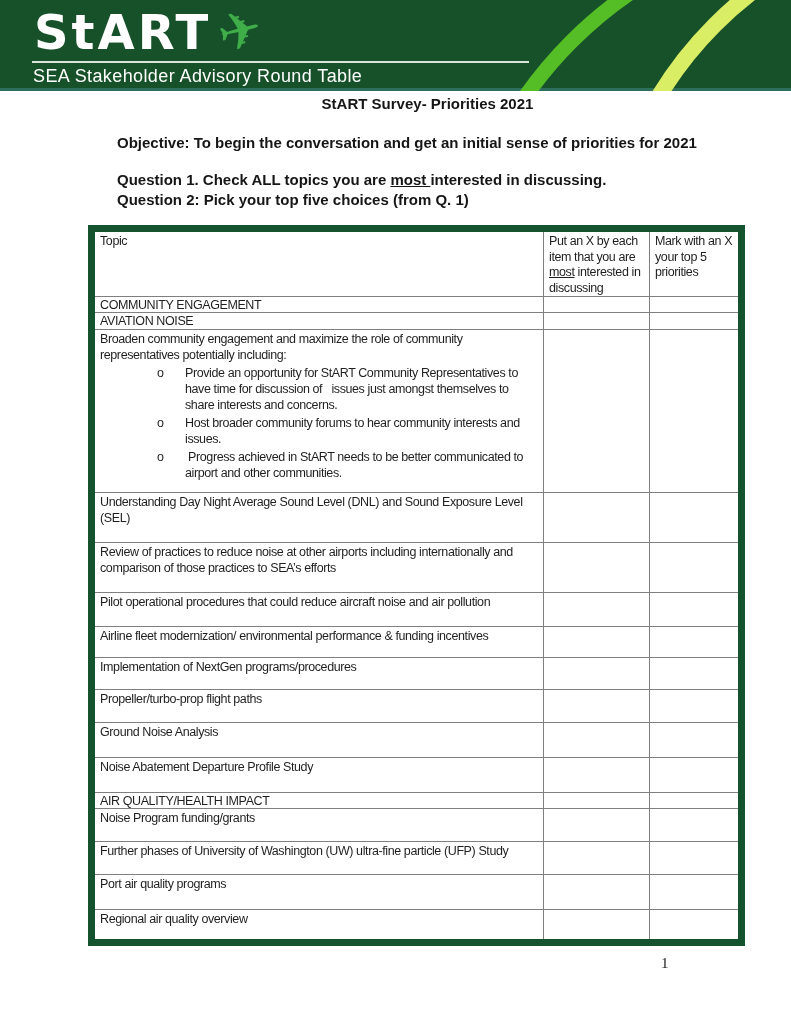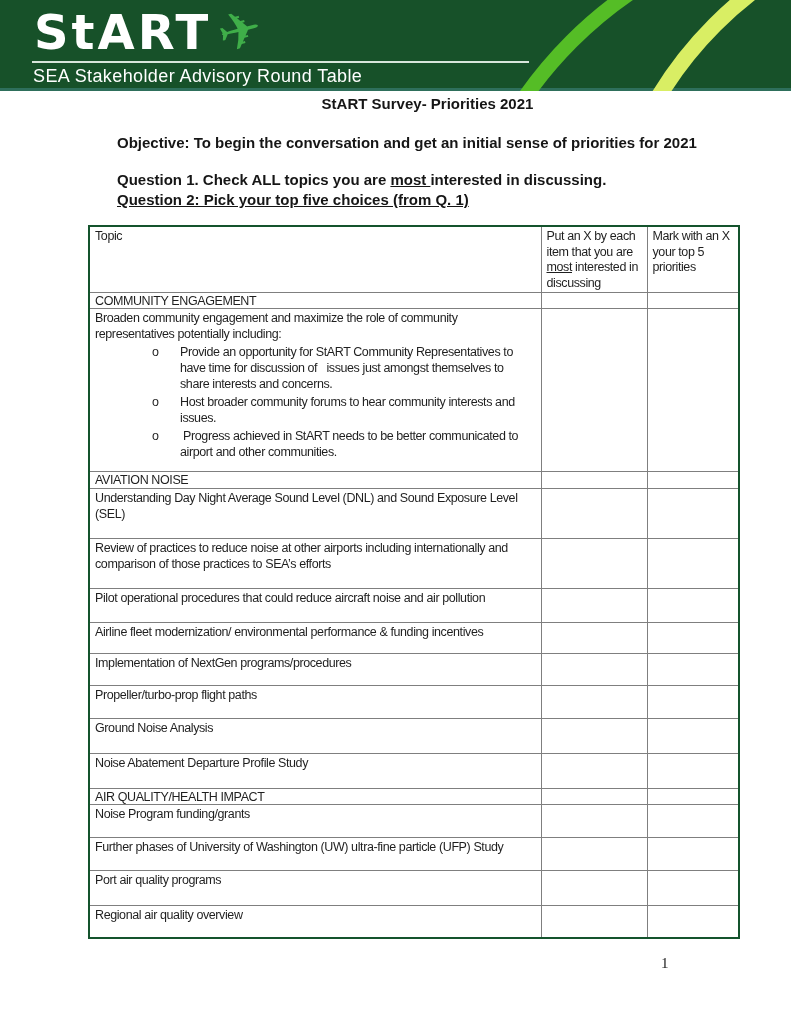--- a/index.html
+++ b/index.html
@@ -28,28 +28,28 @@
     position:absolute; top:66px; left:33px;
     font-family:Liberation Sans, sans-serif; font-size:18px; line-height:20px;
     letter-spacing:0.4px; color:#ffffff;
   }
 
   
   .doc-title { position:absolute; top:95px; left:0; width:791px; text-align:center;
     font-size:15px; font-weight:bold; color:#161616;padding-left:32px; }
   .objective { position:absolute; top:134px; left:117px; font-size:15px; font-weight:bold; color:#161616; }
   .question1 { position:absolute; top:171px; left:117px; font-size:15px; font-weight:bold; color:#161616; }
-  .question2 { position:absolute; top:191px; left:117px; font-size:15px; font-weight:bold; color:#161616;text-decoration:underline; }
+  .question2 { position:absolute; top:191px; left:117px; font-size:15px; font-weight:bold; color:#161616; }
   .u { text-decoration:underline;text-align:center; }
 
   
   table.survey {
     position:absolute; top:225px; left:88px; width:650px;
     border-collapse:collapse; table-layout:fixed;
-    border:2px solid #14532d;
+    border:7px solid #14532d;
     font-size:12.5px; line-height:16px; letter-spacing:-0.4px; color:#1f1f1f;
   }
   table.survey td {
     border:1px solid #7f7f7f; vertical-align:top;
     padding:1px 4px 0 5px; overflow:hidden;
   }
   tr.hdr td { line-height:15.5px; padding-top:2px; }
   td.section-cell { line-height:14px; padding-top:1px; }
   .intro { width:365px; }
   .bullet { display:flex; padding-left:57px; margin-top:2px; }
@@ -91,20 +91,26 @@
 
     <tbody>
         <tr class="hdr" style="height:66px">
       <td>Topic</td>
       <td><span>Put an X by each item that you are </span><span class="u">most</span><span> interested in discussing</span></td>
       <td>Mark with an X your top 5 priorities</td>
     </tr>
 
     <tr style="height:16px">
       <td class="section-cell">COMMUNITY ENGAGEMENT</td>
+      <td class="mark-cell"></td>
+      <td class="mark-cell"></td>
+    </tr>
+
+    <tr style="height:17px">
+      <td class="section-cell">AVIATION NOISE</td>
       <td class="mark-cell"></td>
       <td class="mark-cell"></td>
     </tr>
 
     <tr style="height:163px">
       <td>
         <div class="intro">Broaden community engagement and maximize the role of community representatives potentially including:</div>
         <div class="bullet">
               <span class="marker">o</span>
               <span class="btext">Provide an opportunity for StART Community Representatives to have time for discussion of   issues just amongst themselves to share interests and concerns.</span>
@@ -115,26 +121,20 @@
             </div>
         <div class="bullet">
               <span class="marker">o</span>
               <span class="btext"> Progress achieved in StART needs to be better communicated to airport and other communities.</span>
             </div>
       </td>
       <td class="mark-cell"></td>
       <td class="mark-cell"></td>
     </tr>
 
-    <tr style="height:17px">
-      <td class="section-cell">AVIATION NOISE</td>
-      <td class="mark-cell"></td>
-      <td class="mark-cell"></td>
-    </tr>
-
     <tr style="height:50px">
       <td>Understanding Day Night Average Sound Level (DNL) and Sound Exposure Level (SEL)</td>
       <td class="mark-cell"></td>
       <td class="mark-cell"></td>
     </tr>
 
     <tr style="height:50px">
       <td>Review of practices to reduce noise at other airports including internationally and comparison of those practices to SEA’s efforts</td>
       <td class="mark-cell"></td>
       <td class="mark-cell"></td>

